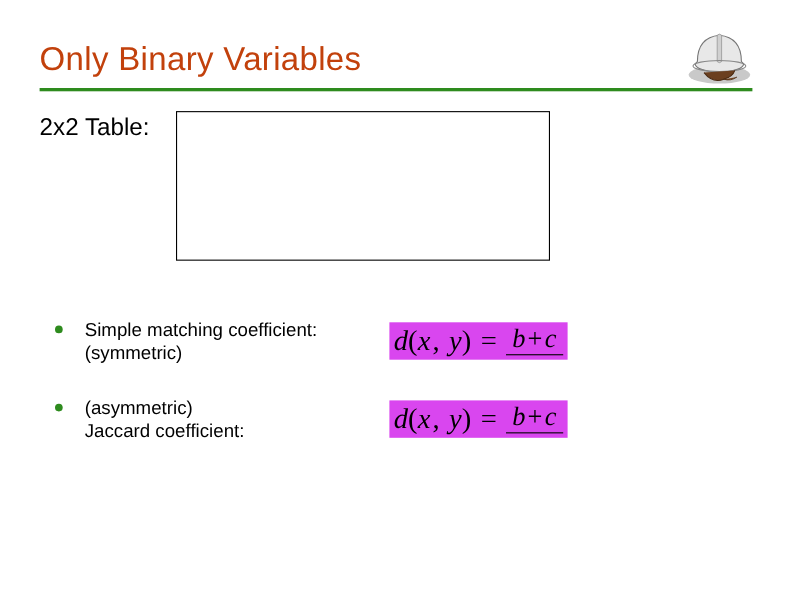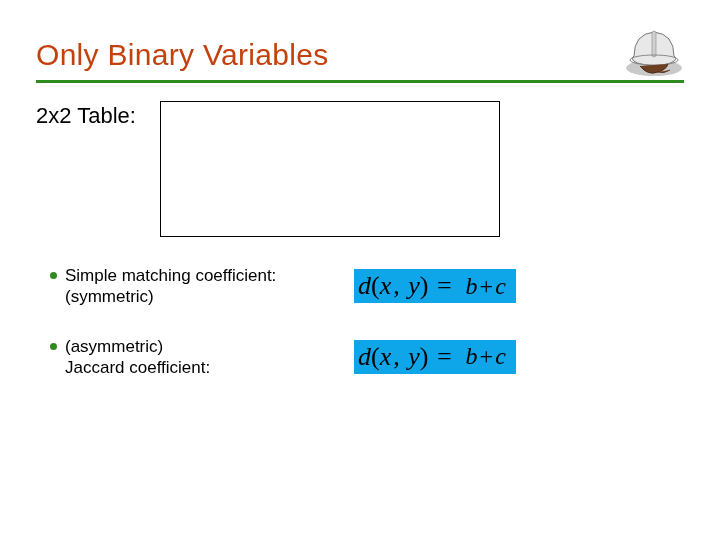--- a/index.html
+++ b/index.html
@@ -34,21 +34,21 @@
     position: absolute;
     top: 20px;
     right: 30px;
     width: 72px;
     height: 60px;
   }
   .row-table {
     display: flex;
     align-items: flex-start;
     gap: 24px;
-    margin-bottom: 28px;
+    margin-bottom: 52px;
   }
   .subheading {
     font-size: 22px;
     font-weight: 400;
     color: #000;
     padding-top: 2px;
     white-space: nowrap;
   }
   .placeholder-box {
     width: 340px;
@@ -58,21 +58,21 @@
   }
   .bullet-row {
     display: flex;
     align-items: center;
     gap: 24px;
     margin-bottom: 28px;
     padding-left: 14px;
   }
   .bullet-text {
     display: flex;
-    gap: 8px;
+    gap: 20px;
     width: 280px;
     align-items: flex-start;
   }
   .dot {
     width: 7px;
     height: 7px;
     border-radius: 50%;
     background: #2e8b1e;
     flex: 0 0 auto;
     margin-top: 7px;
@@ -83,26 +83,26 @@
     color: #000;
   }
   .formula {
     font-family: "Times New Roman", serif;
     font-style: italic;
     font-size: 26px;
     display: flex;
     align-items: center;
     gap: 6px;
     color: #000;
-    background: #0ea5e9;
+    background: #d946ef;
     padding: 2px 4px;
   }
   .frac {
     display: inline-flex;
-    flex-direction: row;
+    flex-direction: column;
     align-items: flex-end;
     font-style: italic;
     line-height: 1.05;
   }
   .frac .num, .frac .den {
     padding: 0 6px;
     font-size: 24px;
   }
   .frac .bar {
     width: 100%;

